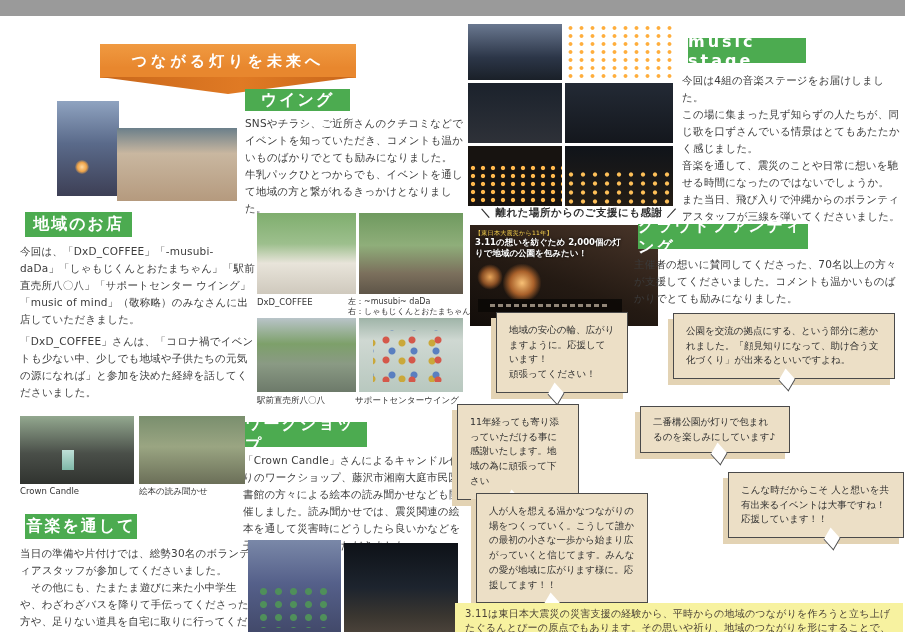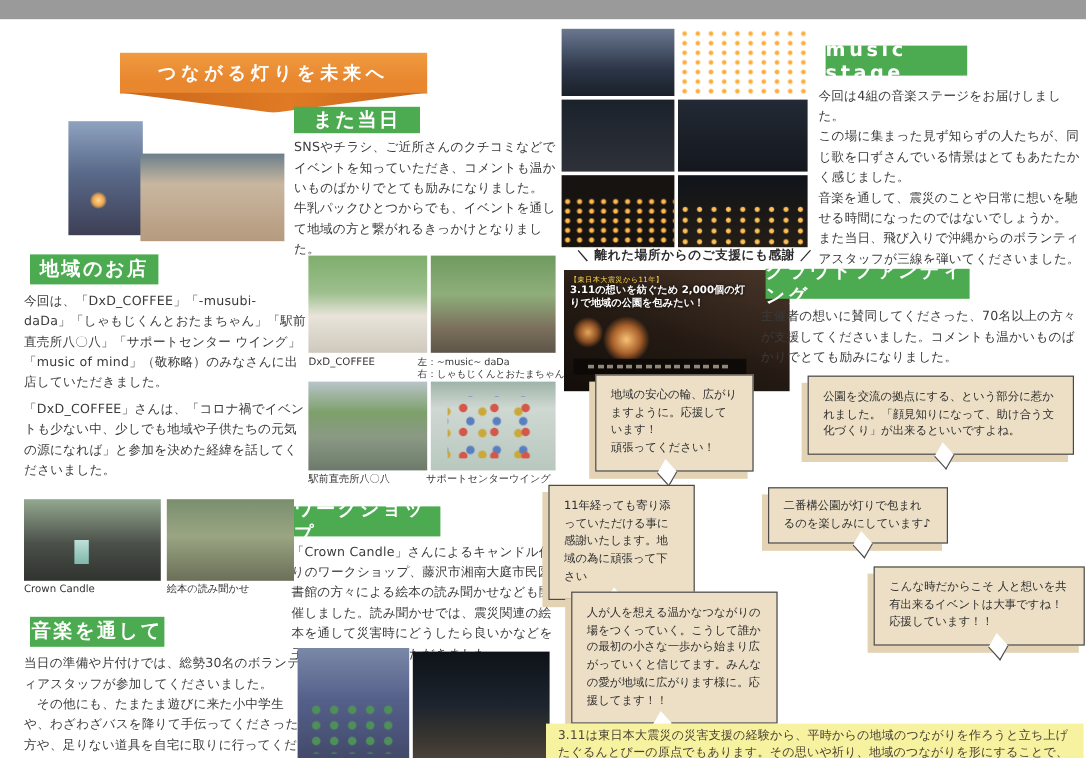--- a/index.html
+++ b/index.html
@@ -116,32 +116,32 @@
   <div class="abs banner">
     <div class="bar">
       <span class="title">つながる灯りを未来へ</span>
     </div>
     <div class="point"></div>
   </div>
 
   <div class="photo ph-lantern" style="left:57px;top:85px;width:62px;height:95px;"></div>
   <div class="photo ph-kids" style="left:117px;top:112px;width:120px;height:73px;"></div>
 
-  <div class="abs label" style="left:245px;top:73px;width:105px;height:22px;">また当日</div>
+  <div class="abs label" style="left:245px;top:73px;width:105px;height:22px;">ウイング</div>
   <div class="abs body-text pre" style="left:245px;top:99px;width:221px;">SNSやチラシ、ご近所さんのクチコミなどでイベントを知っていただき、コメントも温かいものばかりでとても励みになりました。
 牛乳パックひとつからでも、イベントを通して地域の方と繋がれるきっかけとなりました。</div>
 
   <div class="abs label" style="left:25px;top:196px;width:107px;height:25px;">地域のお店</div>
   <div class="abs body-text" style="left:20px;top:227px;width:236px;">今回は、「DxD_COFFEE」「-musubi- daDa」「しゃもじくんとおたまちゃん」「駅前直売所八〇八」「サポートセンター ウイング」「music of mind」（敬称略）のみなさんに出店していただきました。</div>
   <div class="abs body-text" style="left:20px;top:317px;width:236px;">「DxD_COFFEE」さんは、「コロナ禍でイベントも少ない中、少しでも地域や子供たちの元気の源になれば」と参加を決めた経緯を話してくださいました。</div>
 
   <div class="photo ph-van" style="left:257px;top:197px;width:99px;height:81px;"></div>
   <div class="photo ph-stall" style="left:359px;top:197px;width:104px;height:81px;"></div>
   <div class="abs caption" style="left:257px;top:281px;width:99px;">DxD_COFFEE</div>
-  <div class="abs caption pre" style="left:348px;top:281px;width:126px;font-size:8px;">左：~music~ daDa
+  <div class="abs caption pre" style="left:348px;top:281px;width:126px;font-size:8px;">左：~musubi~ daDa
 右：しゃもじくんとおたまちゃん</div>
   <div class="photo ph-veggie" style="left:257px;top:302px;width:99px;height:74px;"></div>
   <div class="photo ph-crafts" style="left:359px;top:302px;width:104px;height:74px;"></div>
   <div class="abs caption" style="left:257px;top:379px;width:99px;">駅前直売所八〇八</div>
   <div class="abs caption" style="left:355px;top:379px;width:112px;">サポートセンターウイング</div>
 
   <div class="abs label" style="left:245px;top:406px;width:122px;height:25px;">ワークショップ</div>
   <div class="abs body-text" style="left:243px;top:436px;width:223px;">「Crown Candle」さんによるキャンドル作りのワークショップ、藤沢市湘南大庭市民図書館の方々による絵本の読み聞かせなども開催しました。読み聞かせでは、震災関連の絵本を通して災害時にどうしたら良いかなどを子供たちに伝えていただきました。</div>
 
   <div class="photo ph-candle" style="left:20px;top:400px;width:114px;height:68px;"></div>

